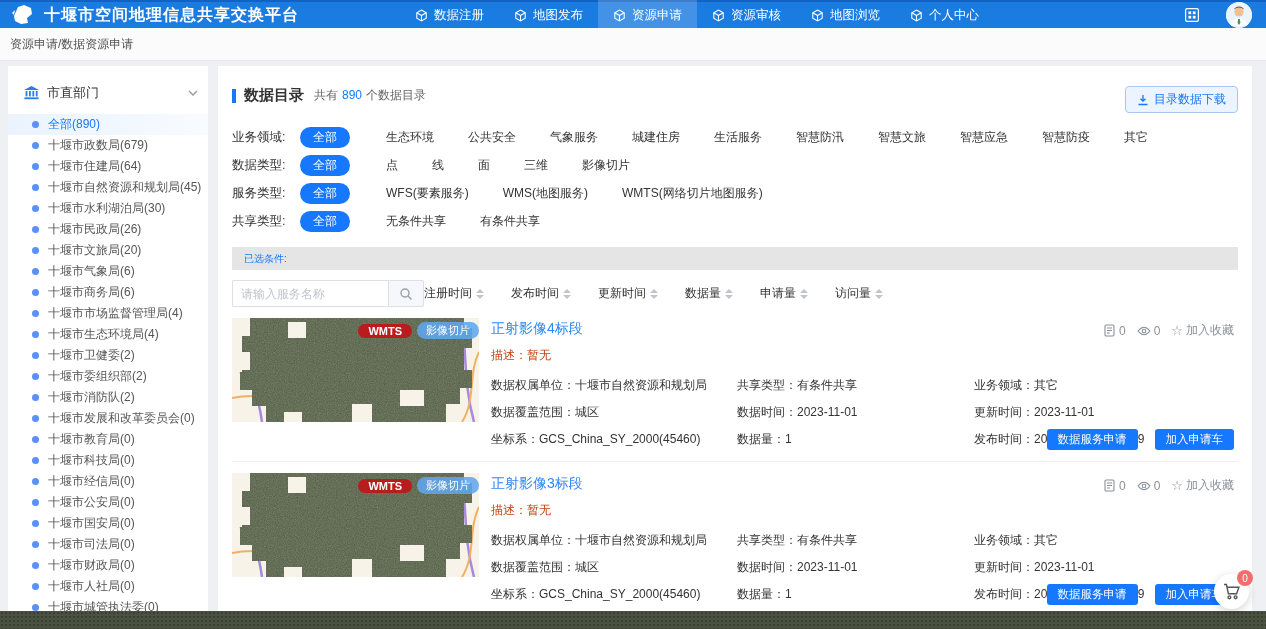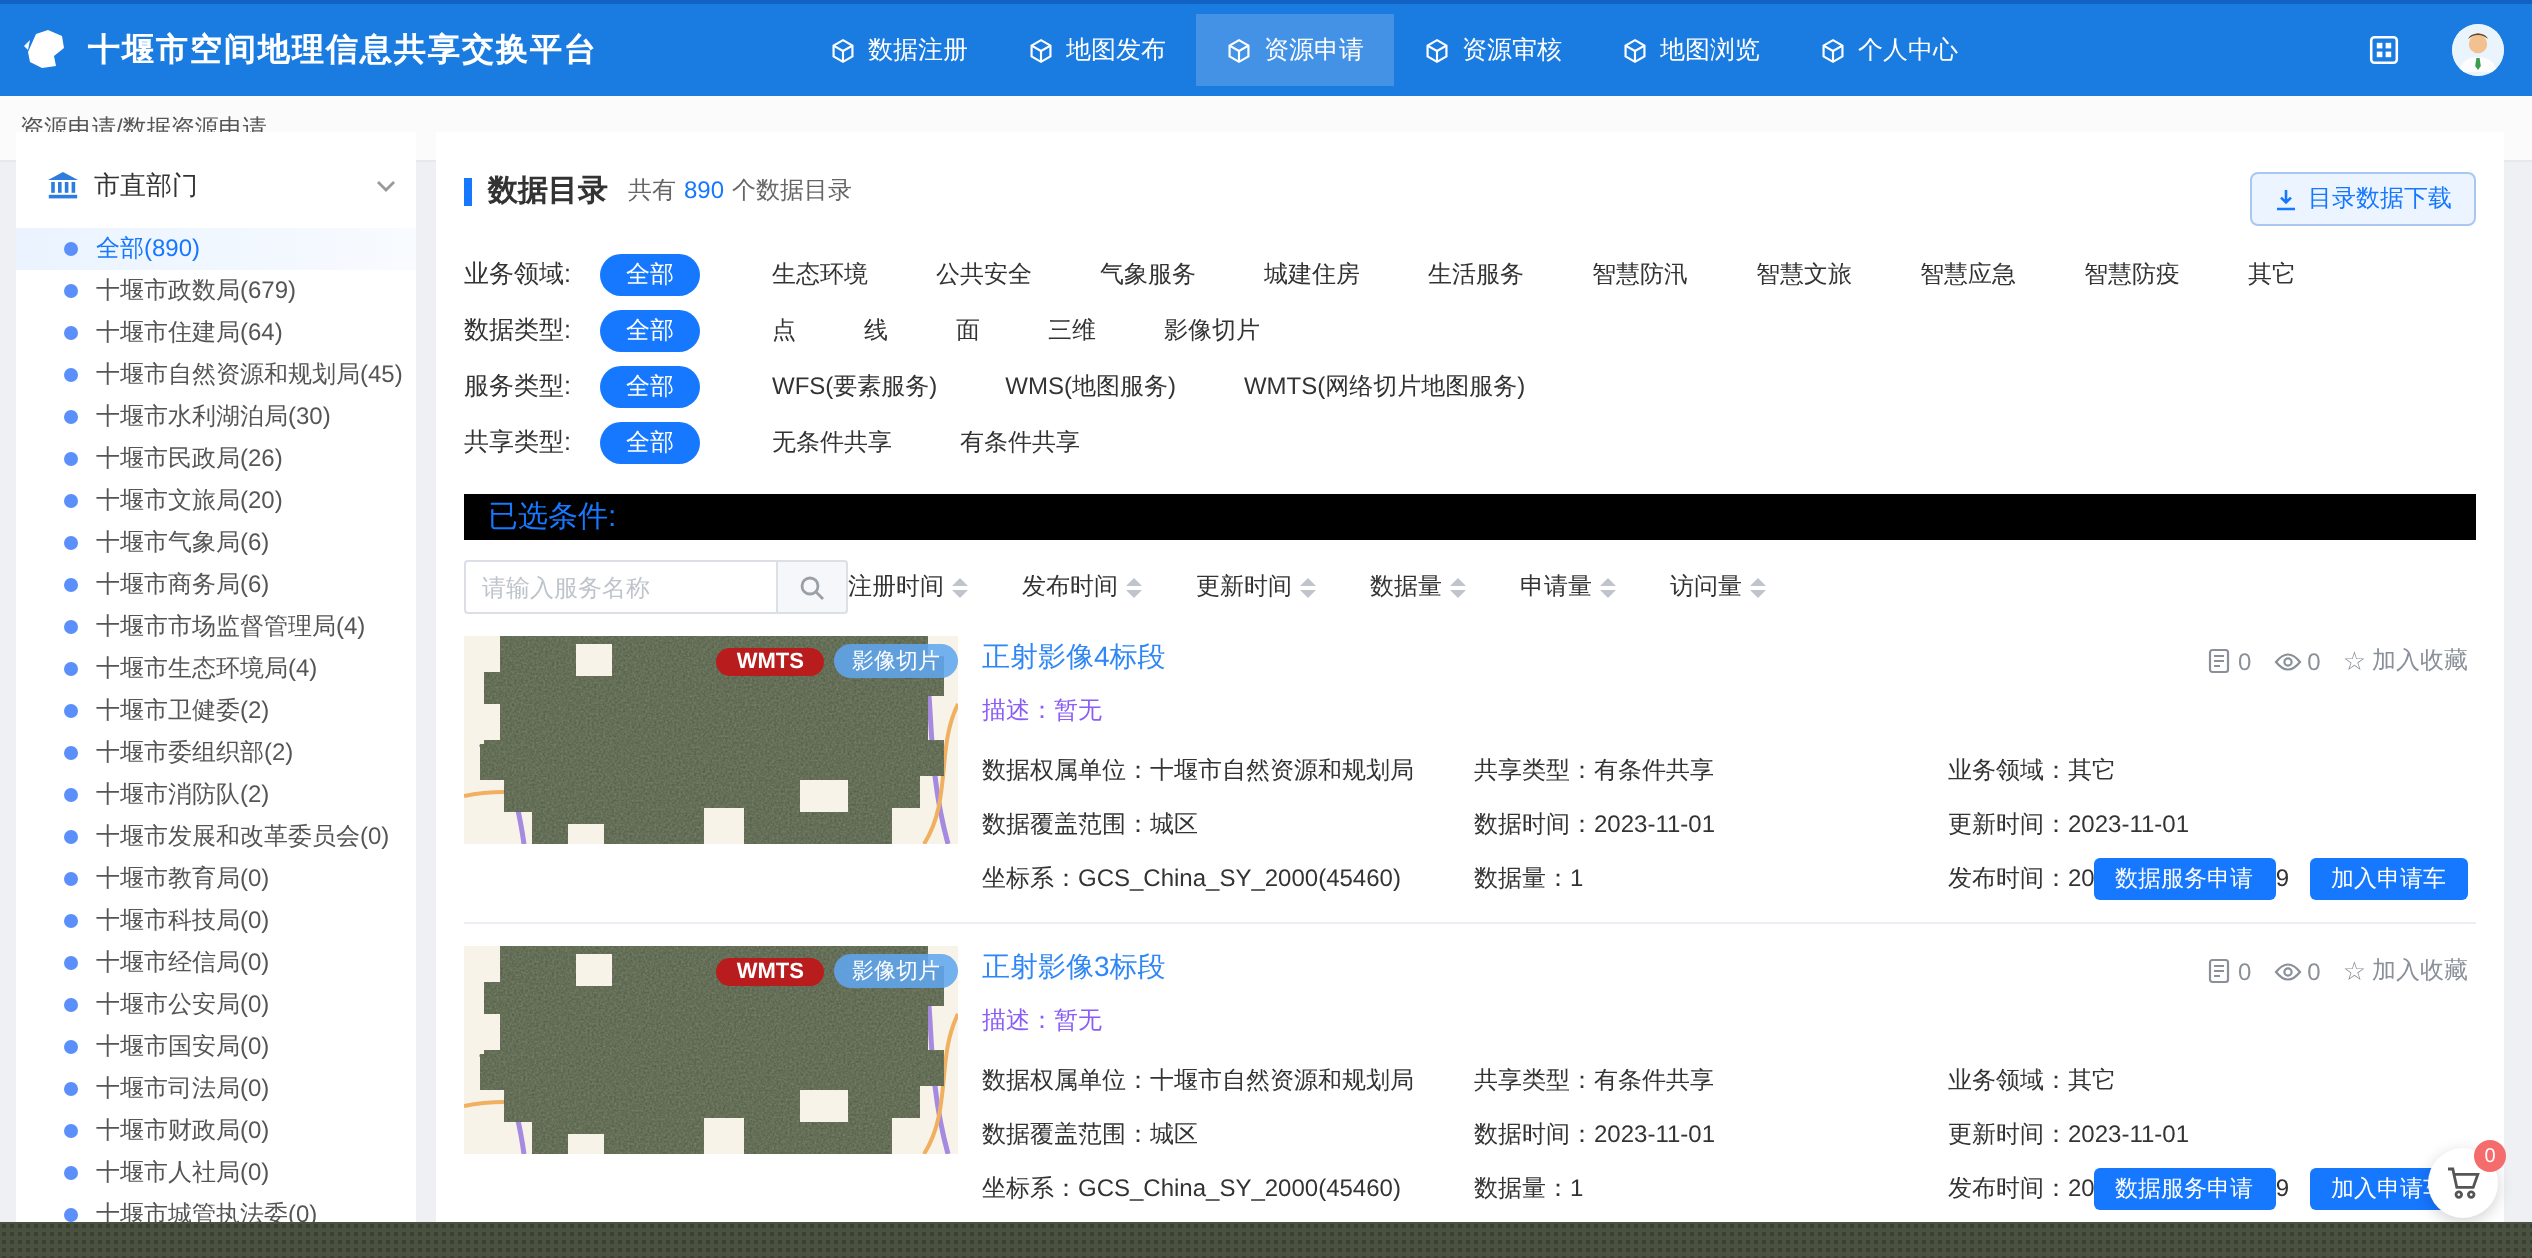--- a/index.html
+++ b/index.html
@@ -1,20 +1,20 @@
 <!DOCTYPE html>
 <html><head>
 <meta charset="utf-8">
 <style>
   * { margin:0; padding:0; box-sizing:border-box; }
   html,body { width:1266px; height:629px; overflow:hidden; }
   body { font-family:"Liberation Sans","DejaVu Sans",sans-serif; background:#eef0f4; position:relative; color:#333; }
 
   
-  .app-header { height:48px; background:#1a7be1; border-top:2px solid #1262c4; display:flex; align-items:center; padding:0 14px 0 10px; position:relative; z-index:5; }
+  .app-header { height:28px; background:#1a7be1; border-top:2px solid #1262c4; display:flex; align-items:center; padding:0 14px 0 10px; position:relative; z-index:5; }
   .logo { width:26px; height:24px; margin-right:8px; flex:none; }
   .app-title { color:#fff; font-size:16px; font-weight:bold; letter-spacing:1px; white-space:nowrap; }
   .app-nav { display:flex; align-items:stretch; height:36px; margin-left:auto; }
   .nav-item { display:flex; align-items:center; gap:6px; padding:0 15px; color:#fff; font-size:12.5px; cursor:pointer; white-space:nowrap; }
   .nav-item.active { background:rgba(255,255,255,0.18); }
   .nav-item svg { width:13px; height:13px; }
   .header-right { display:flex; align-items:center; gap:26px; margin-left:190px; }
   .grid-icon { width:16px; height:16px; }
   .avatar { width:26px; height:26px; border-radius:50%; overflow:hidden; background:#eaf4fd; flex:none; }
 
@@ -44,21 +44,21 @@
   .dl-btn { margin-left:auto; display:flex; align-items:center; gap:5px; font-size:12px; color:#1677ff; background:#ecf5ff; border:1px solid #a8c8f0; border-radius:4px; padding:4px 11px; cursor:pointer; }
 
   
   .filters { margin-top:10px; }
   .f-row { display:flex; align-items:center; height:28px; }
   .f-label { width:68px; font-size:12.5px; color:#333; flex:none; }
   .f-pill { background:#1677ff; color:#fff; font-size:12px; padding:2px 13px; border-radius:11px; margin-right:36px; cursor:pointer; flex:none; }
   .f-opts { display:flex; gap:34px; font-size:12px; color:#333; }
   .f-opt { cursor:pointer; white-space:nowrap; }
 
-  .selected-bar { margin-top:12px; background:#000000; color:#1677ff; font-size:15px; height:23px; line-height:23px; padding:0 12px; }
+  .selected-bar { margin-top:12px; background:#e5e5e5; color:#1677ff; font-size:10px; height:23px; line-height:23px; padding:0 12px; }
 
   
   .search-row { display:flex; align-items:center; margin-top:10px; }
   .search-box { display:flex; }
   .search-input { width:156px; height:27px; border:1px solid #dcdfe6; border-right:none; border-radius:2px 0 0 2px; padding:0 8px; font-size:12px; color:#333; outline:none; }
   .search-input::placeholder { color:#bfc4cc; }
   .search-btn { width:36px; height:27px; background:#f5f7fa; border:1px solid #dcdfe6; border-radius:0 2px 2px 0; display:flex; align-items:center; justify-content:center; cursor:pointer; }
   .sort-list { display:flex; gap:27px; }
   .sort-item { display:flex; align-items:center; gap:4px; font-size:12px; color:#333; cursor:pointer; }
   .carets { display:flex; flex-direction:column; gap:2px; }
@@ -67,21 +67,21 @@
 
   
   .card { display:flex; padding:11px 0 13px; border-bottom:1px solid #ebeef5; position:relative; }
   .thumb { width:247px; height:104px; position:relative; flex:none; cursor:pointer; }
   .thumb svg.thumb-svg { width:100%; height:100%; display:block; }
   .thumb-badges { position:absolute; top:4px; right:0; display:flex; gap:5px; align-items:center; }
   .badge-wmts { background:#b91c1c; color:#fff; font-size:11px; font-weight:bold; padding:1px 10px; border-radius:9px; }
   .badge-slice { background:rgba(96,166,238,0.88); color:#fff; font-size:11px; padding:1px 9px; border-radius:9px; }
   .card-body { flex:1; padding-left:12px; position:relative; }
   .card-title { color:#2f86f6; font-size:14px; cursor:pointer; display:inline-block; margin-top:2px; }
-  .card-desc { font-size:12px; color:#8b5cf6; margin-top:9px; }
+  .card-desc { font-size:12px; color:#c2410c; margin-top:9px; }
   .card-stats { position:absolute; top:4px; right:4px; display:flex; align-items:center; gap:11px; font-size:12px; color:#8a9099; }
   .stat { display:flex; align-items:center; gap:3px; }
   .stat.fav { cursor:pointer; }
   .star { font-size:13px; line-height:1; }
   .fields { margin-top:13px; display:grid; grid-template-columns:246px 237px 1fr; row-gap:10px; font-size:12px; color:#333; }
   .field { white-space:nowrap; }
   .card-actions { position:absolute; right:4px; bottom:-2px; display:flex; gap:17px; }
   .act-btn { background:#1677ff; color:#fff; font-size:11.5px; padding:3px 11px; border-radius:3px; border:none; cursor:pointer; white-space:nowrap; }
 
   

